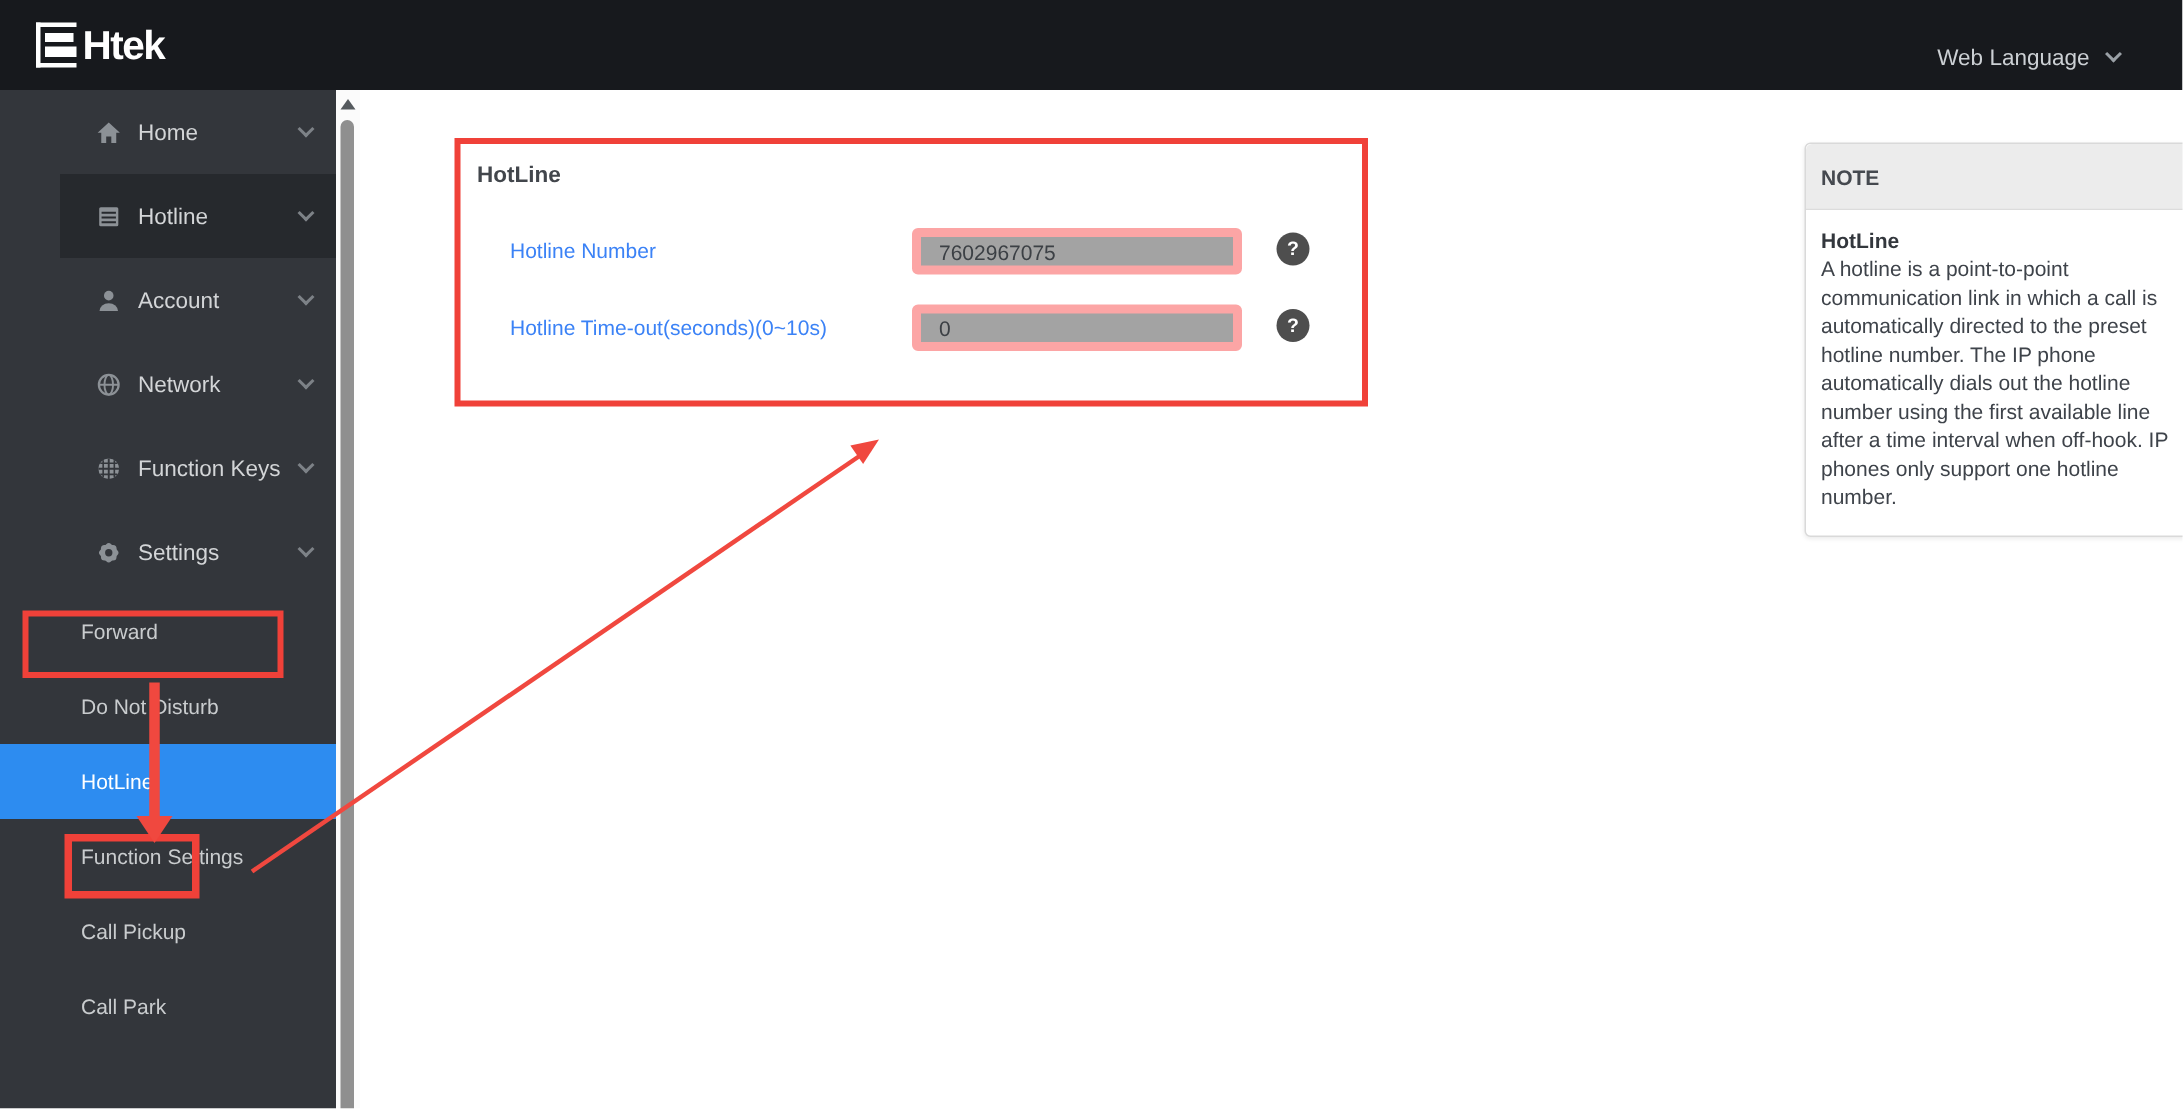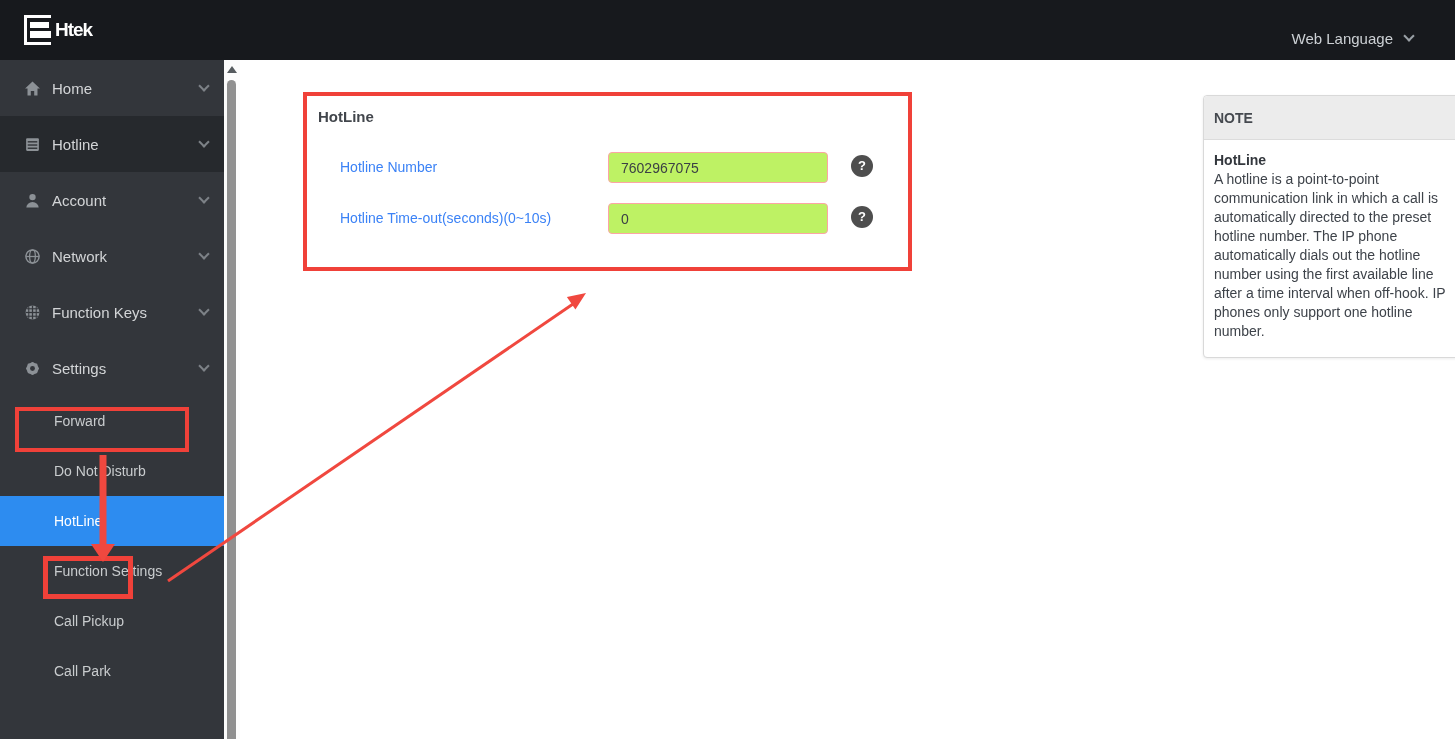--- a/index.html
+++ b/index.html
@@ -7,53 +7,53 @@
               font-family:"Liberation Sans", sans-serif; }
   .page { position:relative; width:1455px; height:739px; overflow:hidden; }
 
   
   .topbar { position:absolute; left:0; top:0; width:1455px; height:60px; background:#17191d; }
   .logo { position:absolute; left:24px; top:15px; display:flex; align-items:center; }
   .logo-emblem { position:relative; width:27px; height:30px;
                  border:3px solid #fff; border-right:none; }
   .logo-emblem .bar1 { position:absolute; left:3px; top:4px; width:19px; height:6px; background:#fff; }
   .logo-emblem .bar2 { position:absolute; left:3px; bottom:4px; width:21px; height:7px; background:#fff; }
-  .logo-text { color:#fff; font-size:19px; font-weight:bold; letter-spacing:-1px; margin-left:4px; line-height:30px;text-align:right; }
+  .logo-text { color:#fff; font-size:27px; font-weight:bold; letter-spacing:-1px; margin-left:4px; line-height:30px;text-align:right; }
   .weblang { position:absolute; right:42px; top:0; height:76px; display:flex; align-items:center; cursor:pointer; }
   .weblang-label { color:#ccd0d4; font-size:15px; }
   .chev { display:inline-block; width:8px; height:8px; border-right:2px solid #9aa0a6; border-bottom:2px solid #9aa0a6; }
   .chev.down { transform:rotate(45deg); margin-top:-4px; }
   .chev.up   { transform:rotate(-135deg); margin-top:4px; }
   .weblang .chev { margin-left:12px; }
 
   
   .sidebar { position:absolute; left:0; top:60px; width:224px; height:679px; background:#33363b; }
-  .nav-item { position:relative; height:56px; display:flex; align-items:center; padding-left:24px; cursor:pointer; }
+  .nav-item { position:relative; height:56px; display:flex; align-items:center; padding-left:24px; cursor:pointer;margin-left:40px; }
   .nav-item.alt { background:#26292d; }
   .nav-item .icon { width:17px; height:17px; margin-right:11px; flex:0 0 auto; }
   .nav-item .lbl { color:#d3d5d7; font-size:15px; }
   .nav-item .chev { position:absolute; right:16px; border-color:#7d8287; }
   .sub-item { position:relative; height:50px; display:flex; align-items:center; padding-left:54px; cursor:pointer; }
   .sub-item .lbl { color:#c9ccce; font-size:14px; }
   .sub-item.active { background:#2d8cf0; }
   .sub-item.active .lbl { color:#ffffff; }
 
   
   .scrollbar { position:absolute; left:224px; top:60px; width:16px; height:679px; background:#fbfbfb; }
   .scroll-up { position:absolute; left:3px; top:6px; width:0; height:0;
                border-left:5px solid transparent; border-right:5px solid transparent;
                border-bottom:7px solid #555a5e; }
   .scroll-thumb { position:absolute; left:3px; top:20px; width:9px; bottom:0; background:#8f8f8f; border-radius:5px 5px 0 0; }
 
   
   .section-title { position:absolute; left:318px; top:108px; font-size:15px; font-weight:bold; color:#42464c; }
   .fld-label { position:absolute; left:340px; font-size:14px; color:#3b82f6; }
-  .fld-input { position:absolute; left:608px; width:220px; height:31px; border:1px solid #fca5a5;
+  .fld-input { position:absolute; left:608px; width:220px; height:31px; border:6px solid #fca5a5;
                border-radius:4px; padding:0 12px; font-size:14px; color:#3c4045; outline:none;
-               font-family:"Liberation Sans", sans-serif; background:#bef264; }
+               font-family:"Liberation Sans", sans-serif; background:#a3a3a3; }
   .help { position:absolute; left:851px; width:22px; height:22px; border-radius:50%; background:#4e4e4e;
           color:#fff; font-size:13px; font-weight:bold; text-align:center; line-height:22px; cursor:pointer; }
   .lbl-row1 { top:159px; } .inp-row1 { top:152px; } .hlp-row1 { top:155px; }
   .lbl-row2 { top:210px; } .inp-row2 { top:203px; } .hlp-row2 { top:206px; }
 
   
   .note { position:absolute; left:1203px; top:95px; width:262px; background:#fff;
           border:1px solid #d9d9d9; border-radius:4px; box-shadow:0 1px 3px rgba(0,0,0,.08); }
   .note-header { background:#ececec; border-bottom:1px solid #dcdcdc; border-radius:4px 4px 0 0;
                  padding:14px 10px 13px 10px; font-size:14px; font-weight:bold; color:#45494f; }

